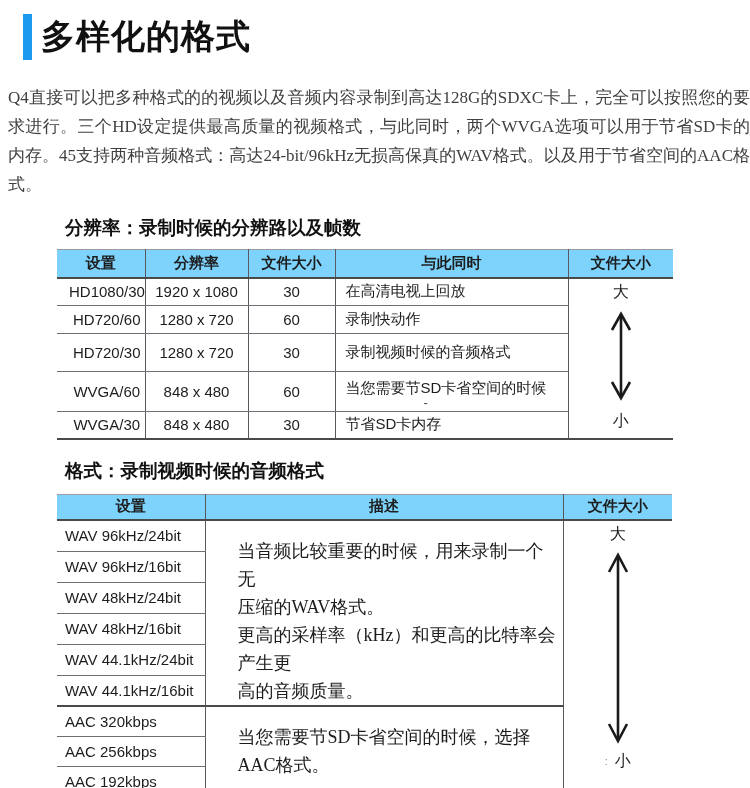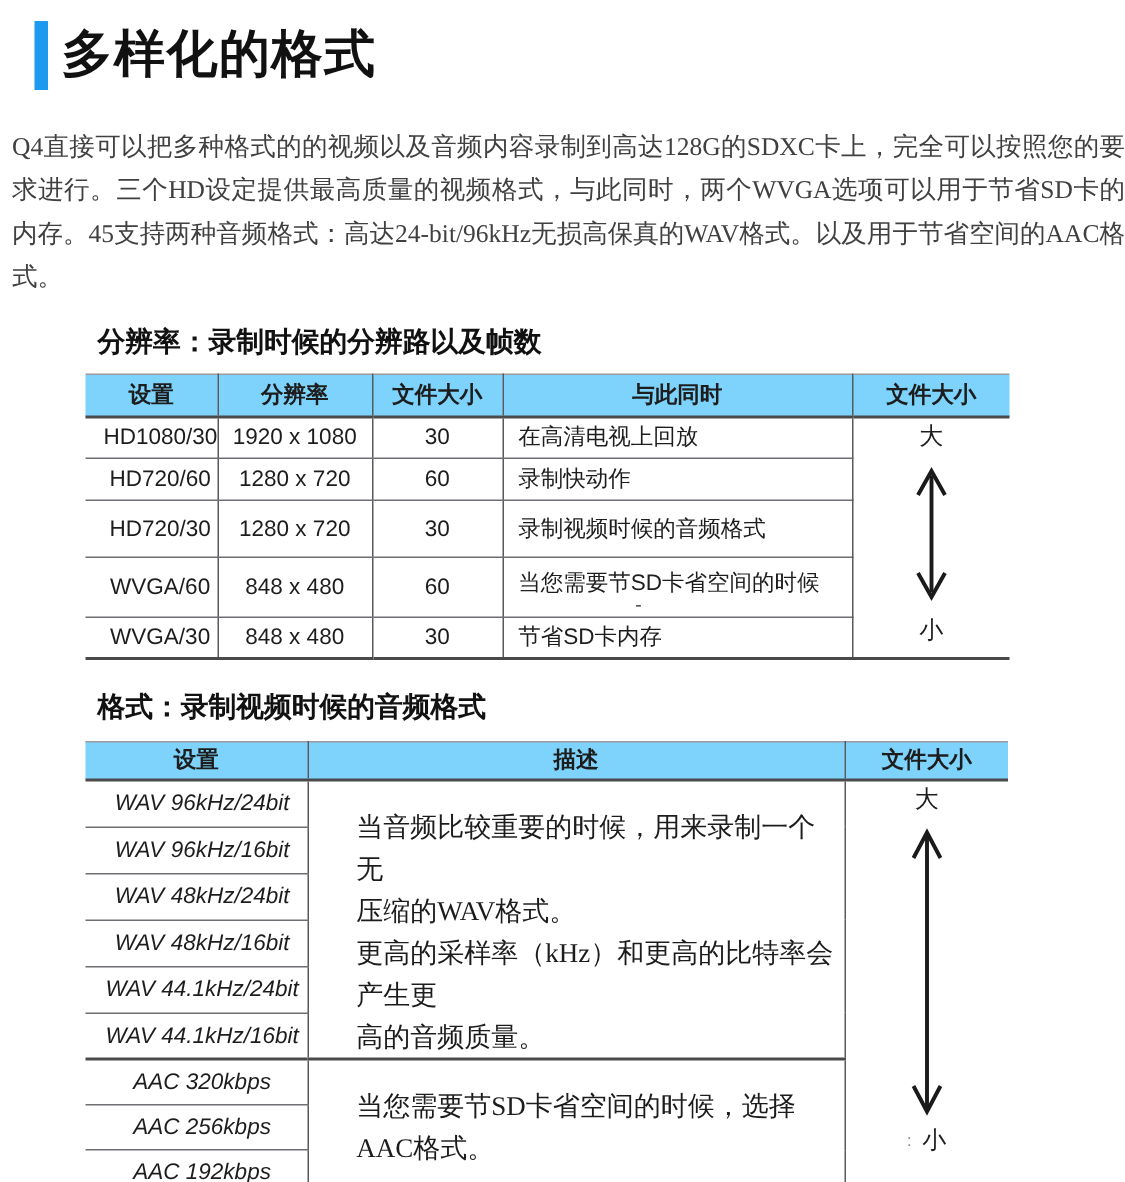--- a/index.html
+++ b/index.html
@@ -56,21 +56,21 @@
   .t1 td.c-use { padding-left:10px; text-align:left; }
   .t1 tr.r1 td, .t1 tr.r2 td { height:28px; }
   .t1 tr.r3 td { height:38px; }
   .t1 tr.r4 td { height:40px; }
   .t1 tr.r5 td { height:27px; }
   .use-note { font-size:13px; color:#444; line-height:5px; margin:2px 0 0 78px; }
 
   
   .t2 { margin:11px 0 0 57px; width:615px; }
   .t2 th { height:26px; }
-  .t2 td.c-setting { padding-left:8px; text-align:center; height:24px;font-style:italic; }
+  .t2 td.c-setting { padding-left:8px; text-align:left; height:24px; }
   .t2 tr.aac td.c-setting { height:23px; }
   .t2 td.c-desc { vertical-align:top; padding:16px 6px 0 32px; }
   .desc-line { font-family:"Liberation Serif", serif; font-size:18px; line-height:28px; color:#1c1c1c; }
   .desc-gap { margin-top:22px; }
 
   
   .filesize-cell { border-left:1px solid #58585e; vertical-align:top; }
   .fs-flex {
     height:100%; display:flex; flex-direction:column; align-items:center;
     justify-content:space-between; padding:3px 0 6px 0;

